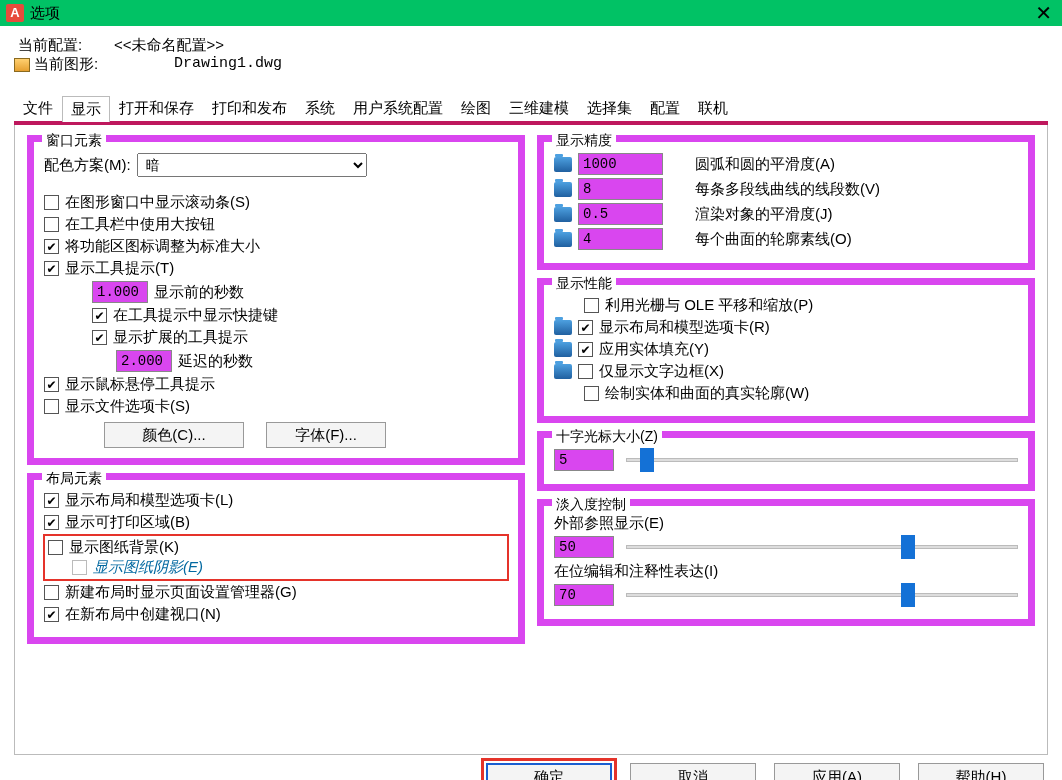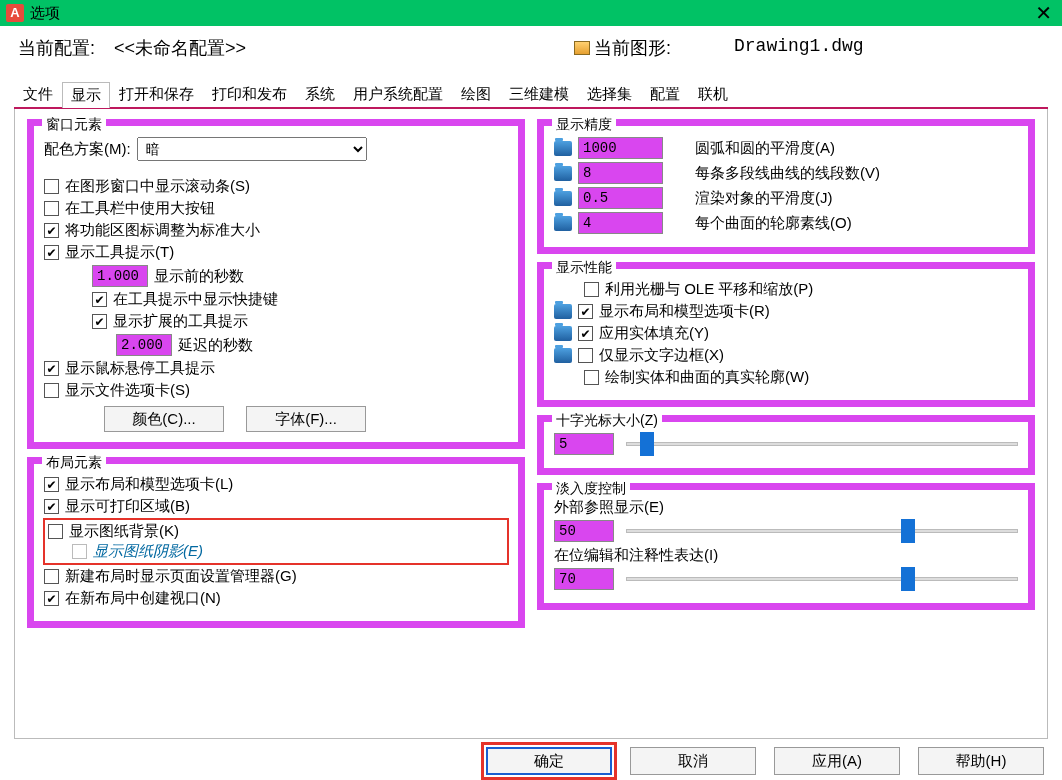--- a/index.html
+++ b/index.html
@@ -5,28 +5,28 @@
   * { box-sizing: border-box; margin: 0; padding: 0; }
   body { font-family: "Microsoft YaHei", "SimSun", Arial, sans-serif; font-size: 15px; background: #fff; width: 1062px; height: 780px; overflow: hidden; color: #000; }
 
   .titlebar { background: #01c265; height: 26px; display: flex; align-items: center; padding: 0 6px; color: #000; position: relative; }
   .titlebar .app-icon { width: 18px; height: 18px; background: #e74c3c; color:#fff; font-weight:bold; font-size:13px; text-align:center; line-height:18px; border-radius:2px; margin-right:6px; }
   .titlebar .title { font-size:15px; }
   .titlebar .close { position:absolute; right:10px; top:1px; font-size:20px; cursor:pointer; }
 
   .content-area { padding: 10px 14px 0 14px; }
 
-  .info-row { display:flex; font-size:18px; margin-bottom: 21px; }
+  .info-row { display:flex; font-size:15px; margin-bottom: 21px; flex-direction: column; }
   .info-row .left-pair { display:flex; width:560px; padding-left:4px;}
   .info-row .right-pair { display:flex; }
   .info-row .label { width: 96px; }
   .info-row .right-pair .label { display:flex; align-items:center; gap:4px; }
   .drawing-icon { width:16px; height:14px; background:linear-gradient(#ffd070,#e6a030); border:1px solid #8a6a20; display:inline-block; }
 
-  .tabs { display:flex; border-bottom:2px solid #be185d; margin-top:6px; }
+  .tabs { display:flex; border-bottom:4px solid #be185d; margin-top:6px; }
   .tab { padding: 3px 8px; font-size:15px; border:1px solid transparent; border-bottom:none; cursor:pointer; }
   .tab.active { border-color:#bbb; background:#fff; position:relative; top:1px; }
 
   .panel-body { border:1px solid #bbb; border-top:none; padding:10px 12px 12px 12px; display:flex; gap:12px; height:630px; }
   .col { flex:1; }
 
   .gbox { border:7px solid #d946ef; padding:8px 10px 10px 10px; margin-bottom:8px; position:relative; }
   .gbox > .legend { position:absolute; top:-10px; left:8px; background:#fff; padding:0 4px; font-size:14px; }
 
   .row { display:flex; align-items:center; margin:3px 0; font-size:15px; gap:6px; }
@@ -147,21 +147,21 @@
         </div>
         <div class="row">
           <span class="cb checked"></span>
           <span>显示鼠标悬停工具提示</span>
         </div>
         <div class="row">
           <span class="cb"></span>
           <span>显示文件选项卡(S)</span>
         </div>
         <div class="btn-row">
-          <button class="btn" style="width:120px;">颜色(C)...</button>
+          <button class="btn" style="width:140px;">颜色(C)...</button>
           <button class="btn" style="width:120px;">字体(F)...</button>
         </div>
       </div>
 
       <div class="gbox">
         <div class="legend">布局元素</div>
         <div class="row">
           <span class="cb checked"></span>
           <span>显示布局和模型选项卡(L)</span>
         </div>

